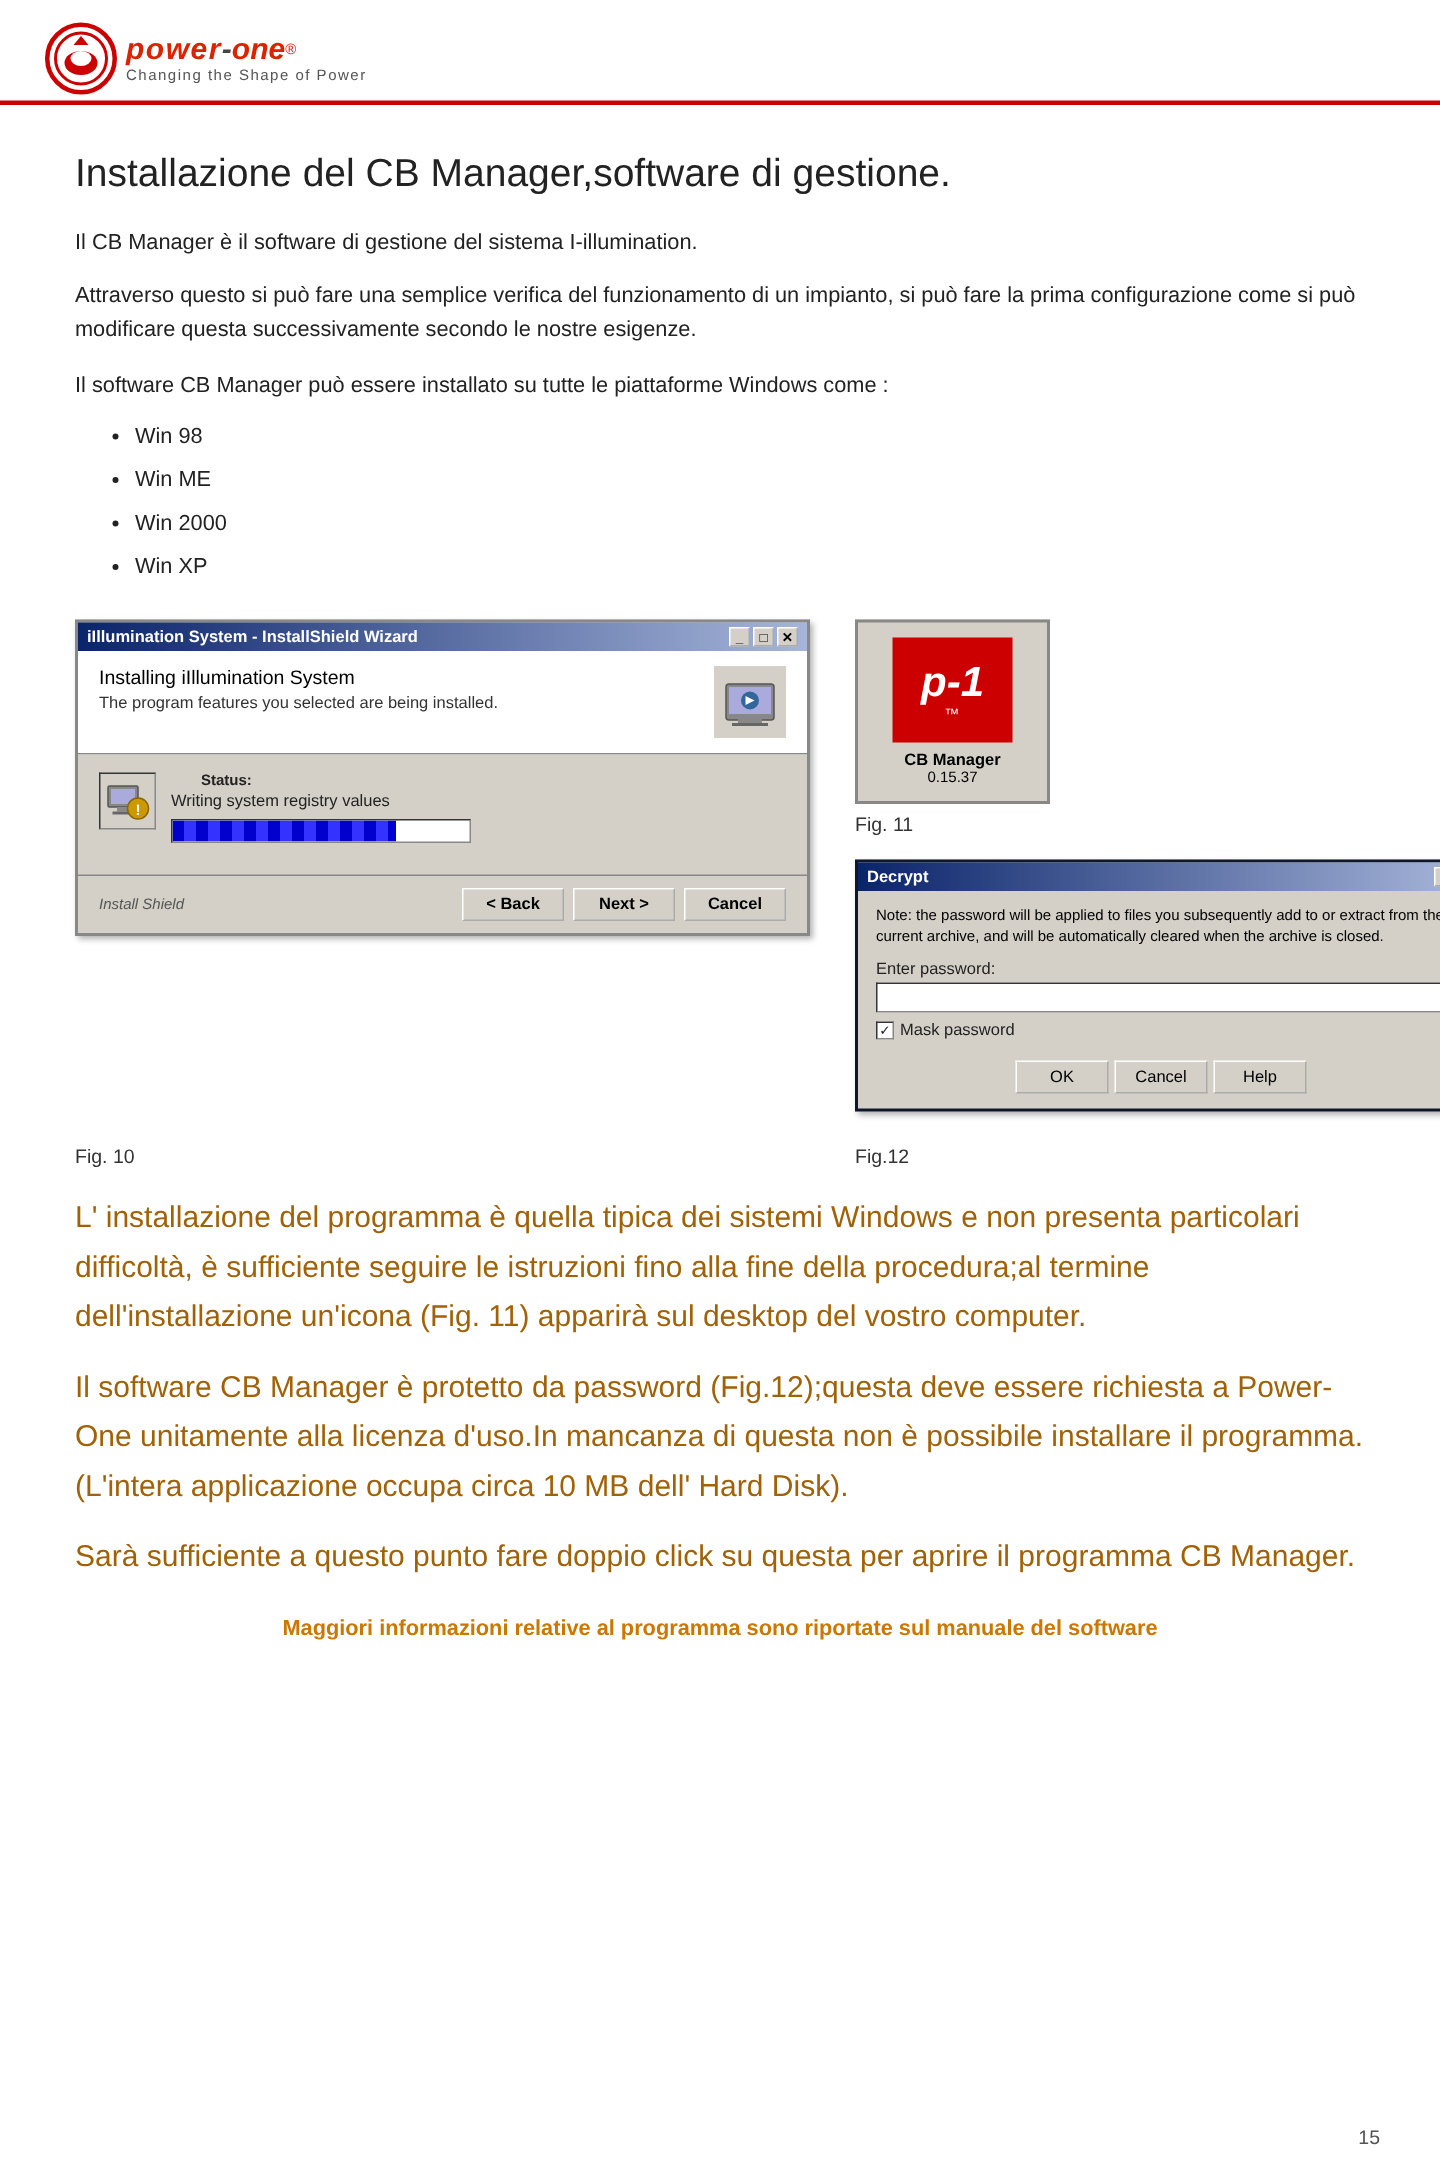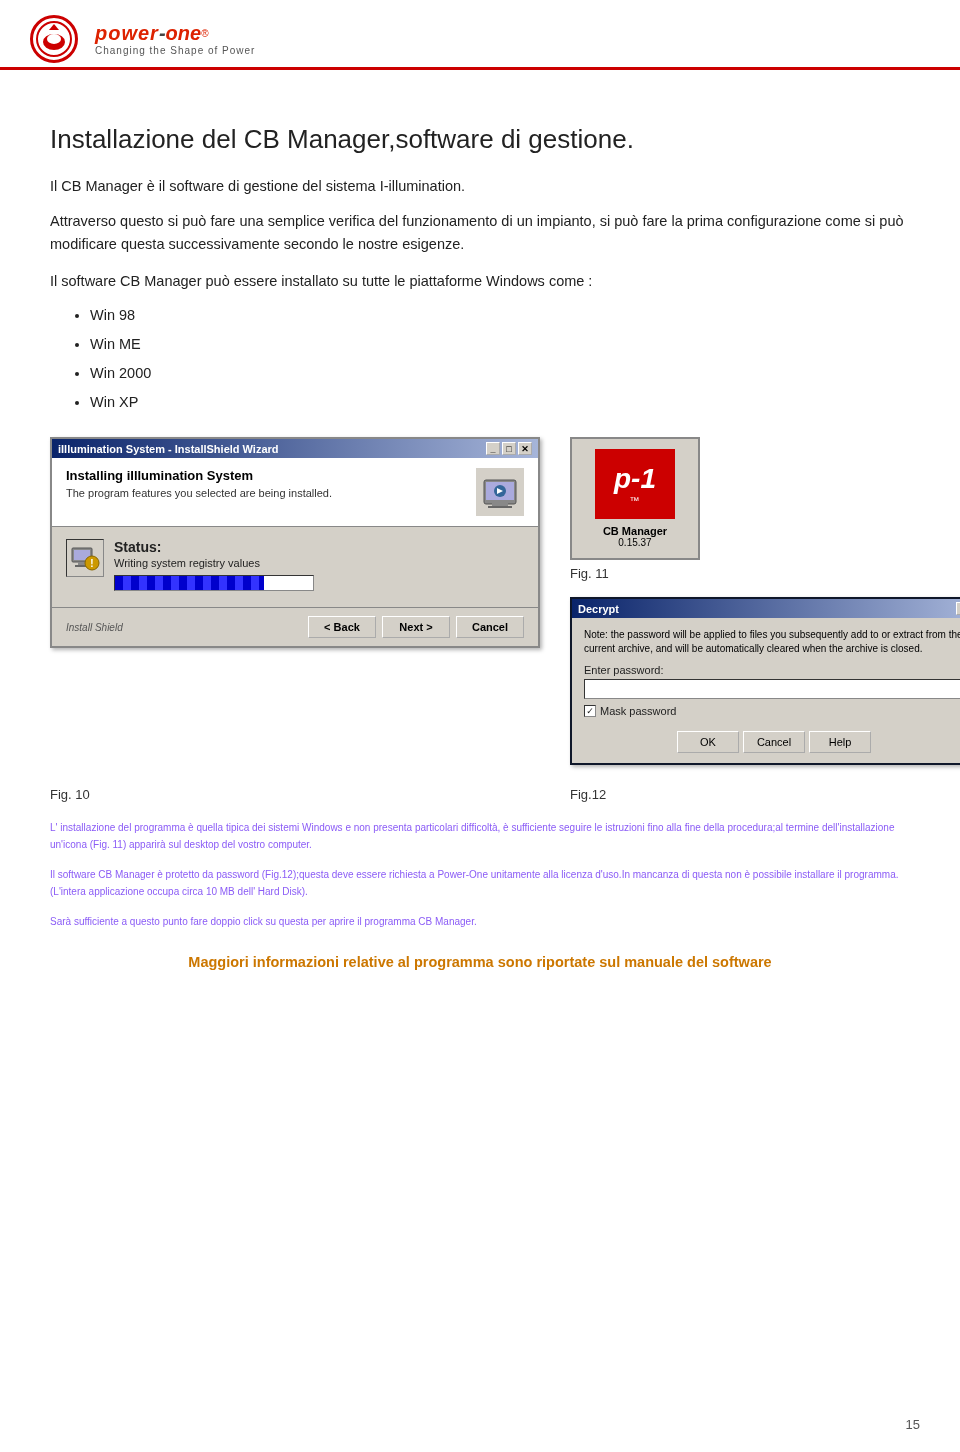--- a/index.html
+++ b/index.html
@@ -17,42 +17,41 @@
     .header {
       padding: 10px 30px 0 30px;
       border-bottom: 3px solid #cc0000;
       display: flex;
       align-items: center;
       height: 70px;
     }
     .logo-container {
       display: flex;
       align-items: center;
-      gap: 11px;
     }
     .logo-circle {
       width: 48px;
       height: 48px;
       border: 3px solid #cc0000;
       border-radius: 50%;
       display: flex;
       align-items: center;
       justify-content: center;
       margin-right: 6px;
       overflow: hidden;
     }
     .logo-slogan {
       font-size: 10px;
       color: #555;
       letter-spacing: 1px;
     }
 
     
     .content {
-      padding: 44px 50px 60px 50px;
+      padding: 20px 50px 60px 50px;
     }
 
     .page-title {
       font-size: 26px;
       font-weight: normal;
       color: #222;
       margin-bottom: 20px;
       margin-top: 10px;
     }
 
@@ -129,21 +128,21 @@
     .dialog-header-section {
       background: white;
       padding: 10px 14px 10px 14px;
       display: flex;
       justify-content: space-between;
       align-items: flex-start;
       border-bottom: 1px solid #888;
     }
     .dialog-header-text h3 {
       font-size: 13px;
-      font-weight: bold;
+      font-weight: normal;
       color: #000;
       margin-bottom: 4px;
     }
     .dialog-header-text p {
       font-size: 11px;
       color: #333;
     }
     .dialog-header-icon {
       width: 48px;
       height: 48px;
@@ -170,23 +169,24 @@
       justify-content: center;
       flex-shrink: 0;
     }
     .install-text-box p {
       font-size: 11px;
       color: #000;
       line-height: 1.5;
       margin-bottom: 8px;
     }
     .install-status {
-      font-size: 14px;
+      font-size: 10px;
       font-weight: bold;
       margin-bottom: 2px;
+      margin-left: 20px;
     }
     .install-status-value {
       font-size: 11px;
       margin-bottom: 6px;
     }
     .progress-bar-container {
       width: 200px;
       height: 16px;
       border: 1px inset #888;
       background: #fff;
@@ -371,23 +371,23 @@
     }
     .fig-caption-right {
       flex: 1;
       font-size: 13px;
       color: #333;
       padding-left: 30px;
       padding-top: 4px;
     }
 
     .body-text {
-      font-size: 10px;
+      font-size: 20px;
       line-height: 1.65;
-      color: #8b5cf6;
+      color: #a16207;
       margin-bottom: 14px;
     }
 
     .highlight-text {
       font-size: 14.5px;
       line-height: 1.65;
       color: #cc7700;
       font-weight: bold;
       text-align: center;
       margin-top: 20px;

